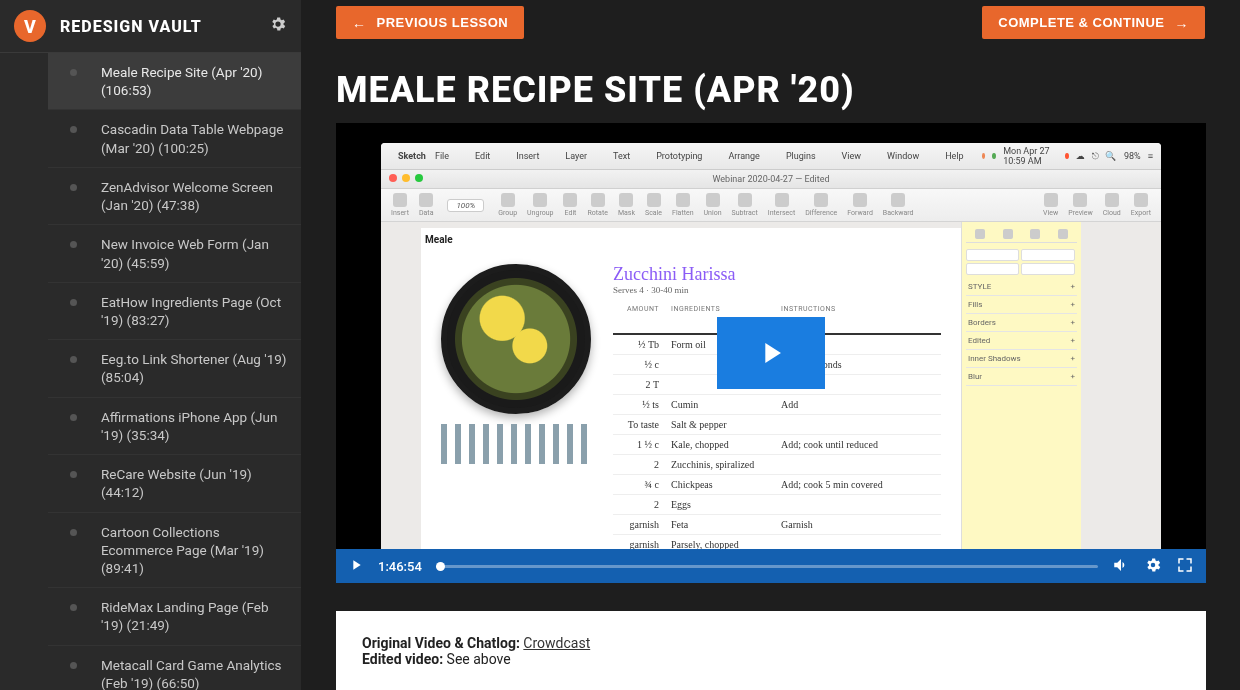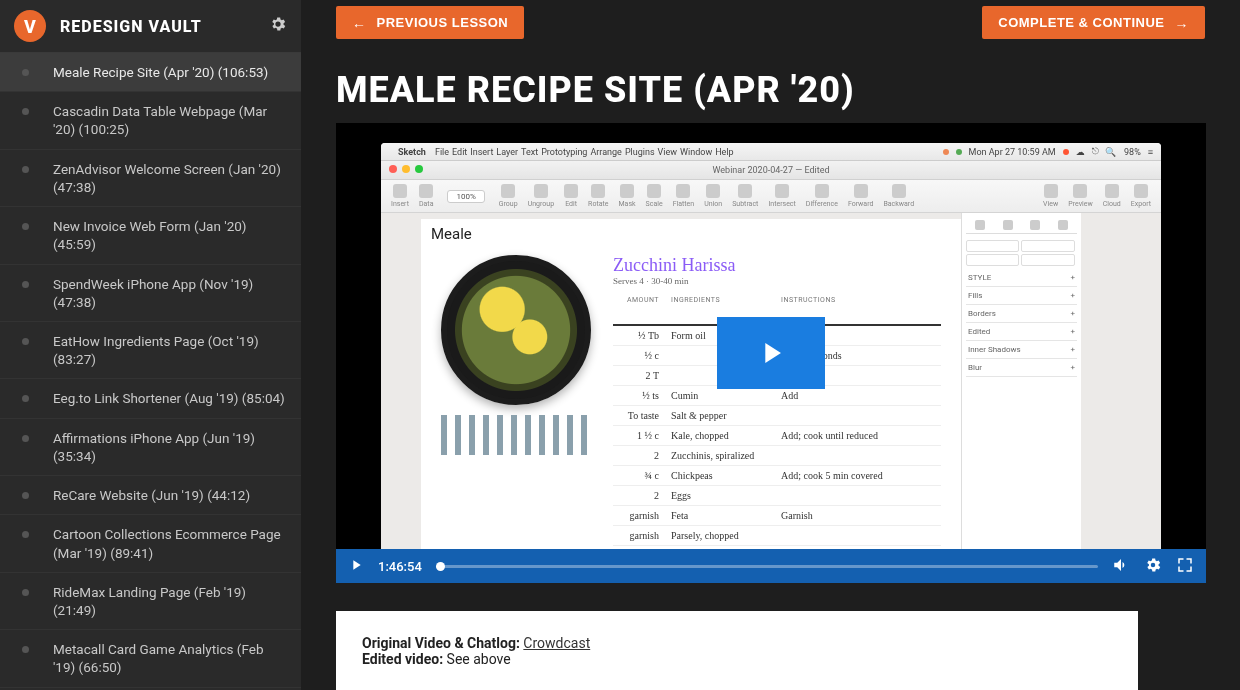--- a/index.html
+++ b/index.html
@@ -44,20 +44,21 @@
   letter-spacing: 1px;
   flex: 1;
 }
 .gear-btn {
   color: #ccc;
   cursor: pointer;
 }
 .lesson-list {
   flex: 1;
   overflow-y: auto;
+  padding-left: 48px;
 }
 .lesson-item {
   display: flex;
   align-items: flex-start;
   padding: 10px 14px 10px 22px;
   border-bottom: 1px solid #333;
   cursor: pointer;
   font-size: 13.5px;
   color: #c8c8c8;
   line-height: 1.35;
@@ -159,21 +160,21 @@
   display: flex;
   align-items: center;
   padding: 4px 10px;
   font-size: 7px;
   color: #888;
   gap: 14px;
   border-bottom: 1px solid #d4d4d4;
 }
 .toolbar .tgroup{display:flex;flex-direction:column;align-items:center;gap:2px;}
 .toolbar .ticon{width:14px;height:14px;background:#ccc;border-radius:3px;}
-.toolbar .zoom{background:#fff;border:1px solid #ccc;border-radius:3px;padding:1px 8px;font-size:8px;color:#555;}
+.toolbar .zoom{background:#fff;border:1px solid #ccc;border-radius:3px;padding:1px 8px;font-size:8px;color:#555;font-style:italic;}
 .canvas-area {
   flex: 1;
   display: flex;
   background: #eceae8;
 }
 .artboard {
   background: #fff;
   margin: 6px 0 6px 40px;
   flex: 1;
   padding: 10px 20px;
@@ -194,21 +195,21 @@
 .stripes{height:40px;margin-top:10px;background:repeating-linear-gradient(90deg,#8aa0ac 0 6px,transparent 6px 14px);}
 .recipe-col{flex:1;padding-top:26px;overflow:hidden;}
 .recipe-title{font-family:Georgia,serif;font-size:18px;color:#8b5cf6;}
 .recipe-sub{font-family:Georgia,serif;font-size:9px;color:#666;margin-bottom:10px;}
 .recipe-table{width:100%;}
 .recipe-head{display:flex;font-size:7px;color:#777;letter-spacing:0.5px;border-bottom:2px solid #333;padding-bottom:20px;}
 .rcol1{width:58px;text-align:right;padding-right:12px;}
 .rcol2{width:110px;}
 .rcol3{flex:1;}
 .recipe-row{display:flex;font-family:Georgia,serif;font-size:10px;color:#333;padding:4px 0;border-bottom:1px solid #eee;}
-.inspector{width:120px;background:#ffffff;border-left:1px solid #ddd;font-size:8px;color:#666;padding:4px;}
+.inspector{width:120px;background:#fef9c3;border-left:1px solid #ddd;font-size:8px;color:#666;padding:4px;}
 .insp-tabs{display:flex;justify-content:space-around;padding:3px 0;border-bottom:1px solid #ddd;margin-bottom:3px;}
 .insp-tabs span{width:10px;height:10px;background:#ccc;border-radius:2px;}
 .insp-row{display:flex;justify-content:space-between;padding:4px 2px;border-bottom:1px solid #e5e5e5;}
 .insp-geom{display:flex;flex-wrap:wrap;gap:2px;padding:3px 0;}
 .insp-geom .cell{width:48%;height:12px;background:#fff;border:1px solid #ddd;border-radius:2px;}
 .play-overlay{
   position:absolute;top:50%;left:50%;transform:translate(-50%,-50%);
   width:108px;height:72px;background:#1a7de0;display:flex;align-items:center;justify-content:center;cursor:pointer;
 }
 .play-overlay svg{fill:#fff;}
@@ -216,21 +217,21 @@
   position:absolute;bottom:0;left:0;right:0;height:34px;background:#1460b0;
   display:flex;align-items:center;padding:0 12px;gap:14px;color:#fff;font-size:13px;
 }
 .vc-play svg{fill:#fff;}
 .vc-time{font-weight:500;}
 .vc-track{flex:1;height:3px;background:rgba(255,255,255,0.35);border-radius:2px;position:relative;}
 .vc-track .dot{position:absolute;left:0;top:-3px;width:9px;height:9px;background:#fff;border-radius:50%;}
 .vc-icons{display:flex;gap:14px;align-items:center;}
 .vc-icons svg{fill:#fff;}
 .notes{
-  background:#fff;color:#222;margin-top:28px;padding:24px 26px;font-size:14px;width:802px;
+  background:#fff;color:#222;margin-top:28px;padding:24px 26px;font-size:14px;width:870px;
 }
 .notes b{font-weight:700;}
 .notes a{color:#333;text-decoration:underline;}
 </style>
 </head>
 <body>
 
 <div class="sidebar">
   <div class="sidebar-header">
     <div class="logo">V</div>
@@ -250,24 +251,20 @@
         <span class="lesson-dot"></span>
         <span class="lesson-label">Cascadin Data Table Webpage (Mar '20) (100:25)</span>
       </div>
       <div class="lesson-item">
         <span class="lesson-dot"></span>
         <span class="lesson-label">ZenAdvisor Welcome Screen (Jan '20) (47:38)</span>
       </div>
       <div class="lesson-item">
         <span class="lesson-dot"></span>
         <span class="lesson-label">New Invoice Web Form (Jan '20) (45:59)</span>
-      </div>
-      <div class="lesson-item">
-        <span class="lesson-dot"></span>
-        <span class="lesson-label">SpendWeek iPhone App (Nov '19) (47:38)</span>
       </div>
       <div class="lesson-item">
         <span class="lesson-dot"></span>
         <span class="lesson-label">EatHow Ingredients Page (Oct '19) (83:27)</span>
       </div>
       <div class="lesson-item">
         <span class="lesson-dot"></span>
         <span class="lesson-label">Eeg.to Link Shortener (Aug '19) (85:04)</span>
       </div>
       <div class="lesson-item">
@@ -307,21 +304,21 @@
   </div>
 
   <h1 class="page-title">MEALE RECIPE SITE (APR '20)</h1>
 
   <div class="video-wrap">
     <div class="video-padding">
       <div class="mockup">
         <div class="menubar">
           <span class="apple"></span>
           <span class="sketch">Sketch</span>
-          <span id="menuitems" style="display:flex;gap:3px;">
+          <span id="menuitems" style="display:flex;gap:26px;">
               <span>File</span>
               <span>Edit</span>
               <span>Insert</span>
               <span>Layer</span>
               <span>Text</span>
               <span>Prototyping</span>
               <span>Arrange</span>
               <span>Plugins</span>
               <span>View</span>
               <span>Window</span>
@@ -429,21 +426,21 @@
                 <span>Cloud</span>
               </span>
               <span class="tgroup">
                 <span class="ticon"></span>
                 <span>Export</span>
               </span>
             </span>
         </div>
         <div class="canvas-area">
           <div class="artboard" style="position:relative;">
-            <div style="position:absolute;top:6px;left:10px;font-size:15px;font-weight:400;color:#222;">Meale</div>
+            <div style="position:absolute;top:6px;left:4px;font-size:10px;font-weight:700;color:#222;">Meale</div>
             <div class="food-col">
               <div class="food-img"></div>
               <div class="stripes"></div>
             </div>
             <div class="recipe-col">
               <div class="recipe-title">Zucchini Harissa</div>
               <div class="recipe-sub">Serves 4 · 30-40 min</div>
               <div class="recipe-table">
                 <div class="recipe-head">
                   <div class="rcol1">AMOUNT</div>

